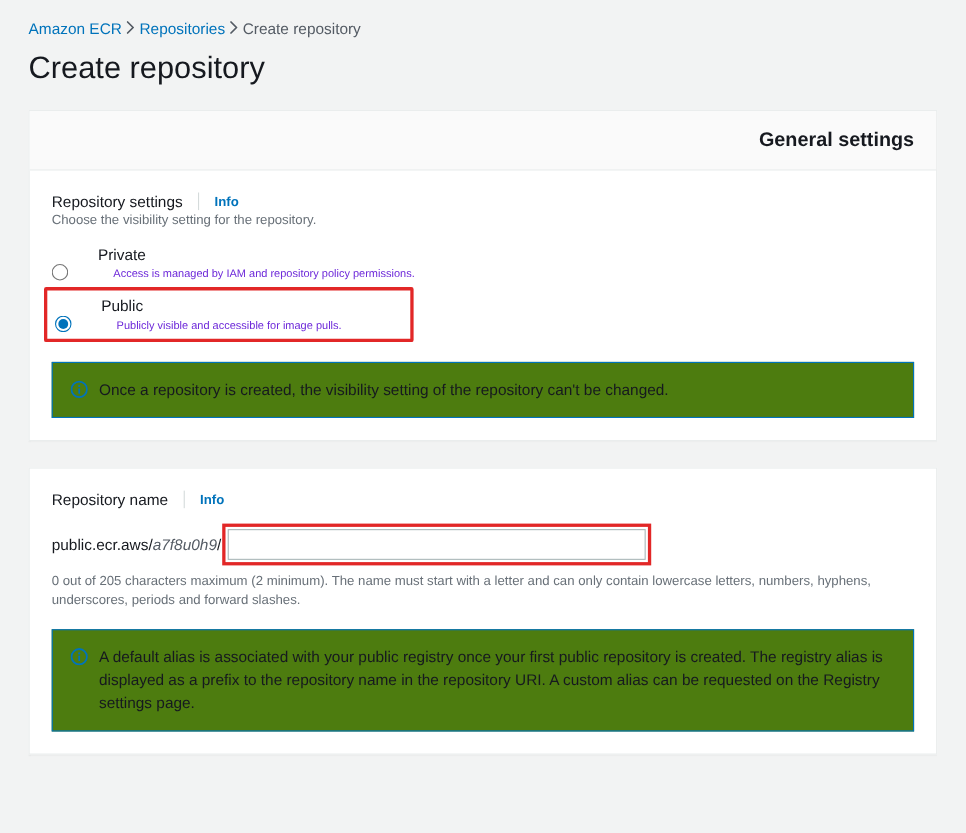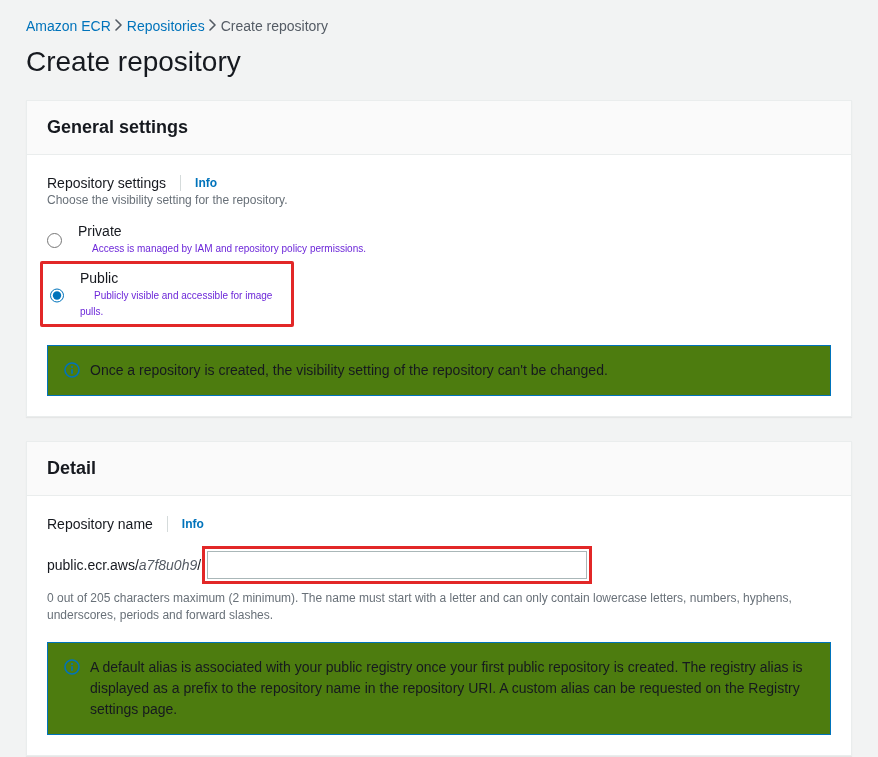--- a/index.html
+++ b/index.html
@@ -30,20 +30,21 @@
     .panel {
       background: #fff;
       border: 1px solid #eaeded;
       box-shadow: 0 1px 1px rgba(0,0,0,0.05);
       margin-bottom: 24px;
     }
     .panel-header {
       background: #fafafa;
       padding: 16px 20px;
       border-bottom: 1px solid #eaeded;
+      text-align: right;
     }
     .panel-header h2 {
       font-size: 18px;
       font-weight: 700;
       color: #16191f;
     }
     .panel-body {
       padding: 20px;
     }
     .field-title-row {
@@ -69,41 +70,41 @@
       cursor: pointer;
       text-align: right;
     }
     .field-desc {
       font-size: 12px;
       color: #687078;
       margin-bottom: 10px;
     }
     .radio-row {
       display: flex;
-      align-items: center;
-      gap: 16px;
+      align-items: flex-end;
+      gap: 27px;
       padding: 6px 0;
     }
     .radio-row input[type="radio"] {
       margin-top: 3px;
       width: 15px;
       height: 15px;
       accent-color: #0073bb;
       cursor: pointer;
     }
     .radio-label { font-size: 14px; color: #16191f; }
     .radio-desc { font-size: 10px; color: #6d28d9; margin-top: 1px; margin-left: 14px; }
     .highlight-public {
       border: 3px solid #e22727;
       border-radius: 2px;
       padding: 2px 4px;
       margin-left: -7px;
       margin-right: 0;
       display: inline-block;
-      width: 254px;
+      width: 336px;
     }
     .highlight-public .radio-row { padding: 4px 3px; }
     .alert {
       display: flex;
       align-items: flex-start;
       gap: 10px;
       background: #4d7c0f;
       border: 1px solid #0073bb;
       padding: 14px 16px;
       margin-top: 18px;
@@ -202,23 +203,20 @@
             <circle cx="8" cy="5" r="1" fill="#0073bb"></circle>
             <rect x="7.2" y="7" width="1.6" height="5" rx="0.8" fill="#0073bb"></rect>
           </svg>
       </span>
       <span class="alert-text">Once a repository is created, the visibility setting of the repository can't be changed.</span>
     </div>
   </div>
 </section>
 
 <section class="panel">
-  <div class="panel-header">
-    <h2>Detail</h2>
-  </div>
   <div class="panel-body">
     <div class="field-title-row">
       <span class="field-title">Repository name</span>
       <span class="vdiv"></span>
       <span class="info-link">Info</span>
     </div>
 
     <div class="repo-prefix-row">
       <span>public.ecr.aws/</span>
         <span class="repo-alias">a7f8u0h9</span>

